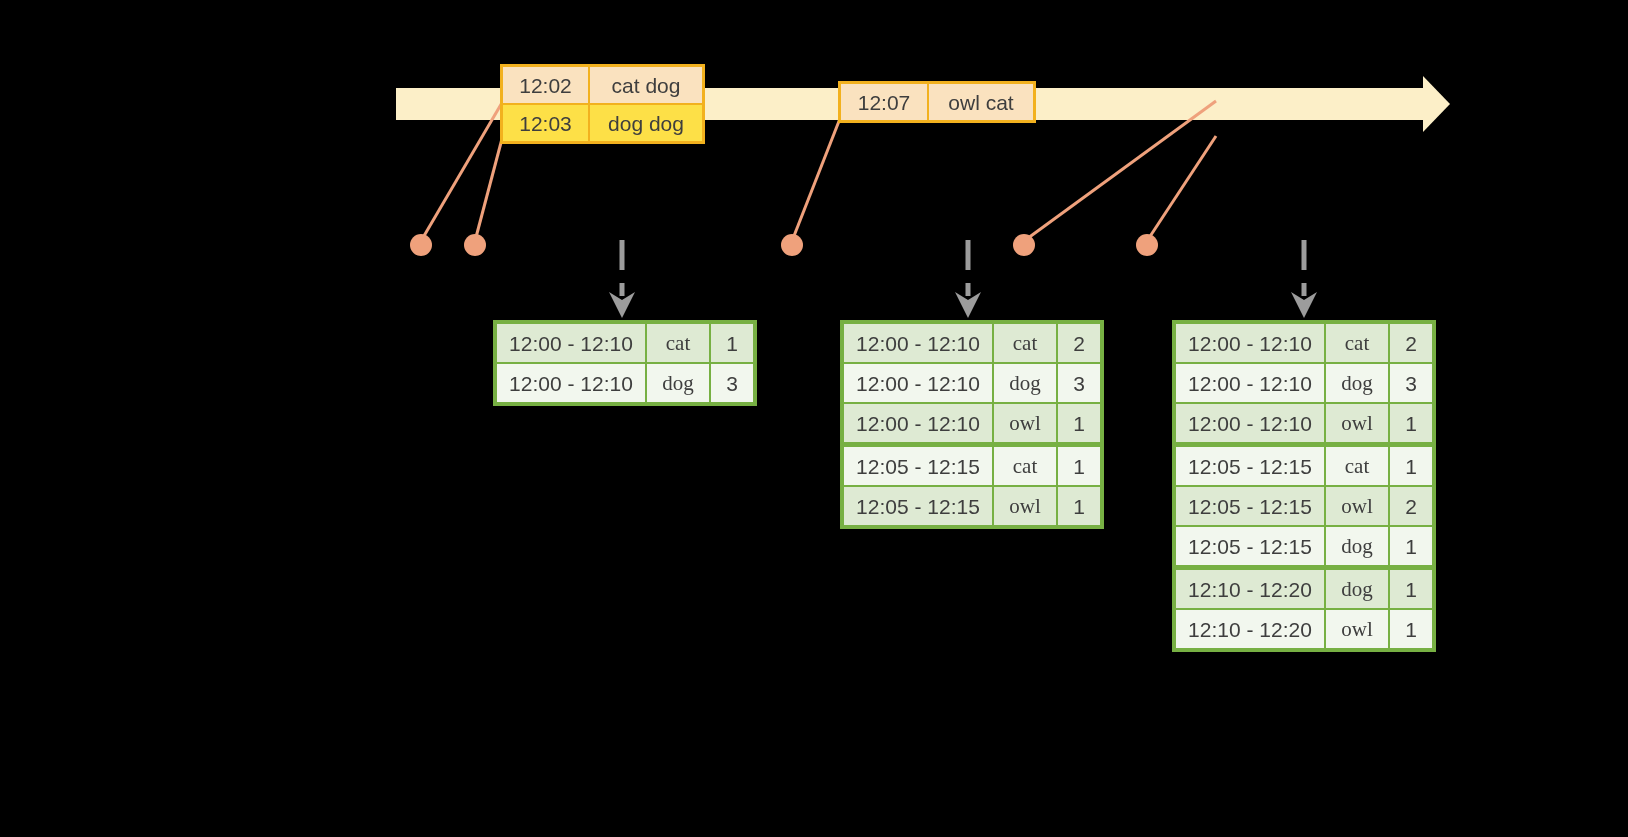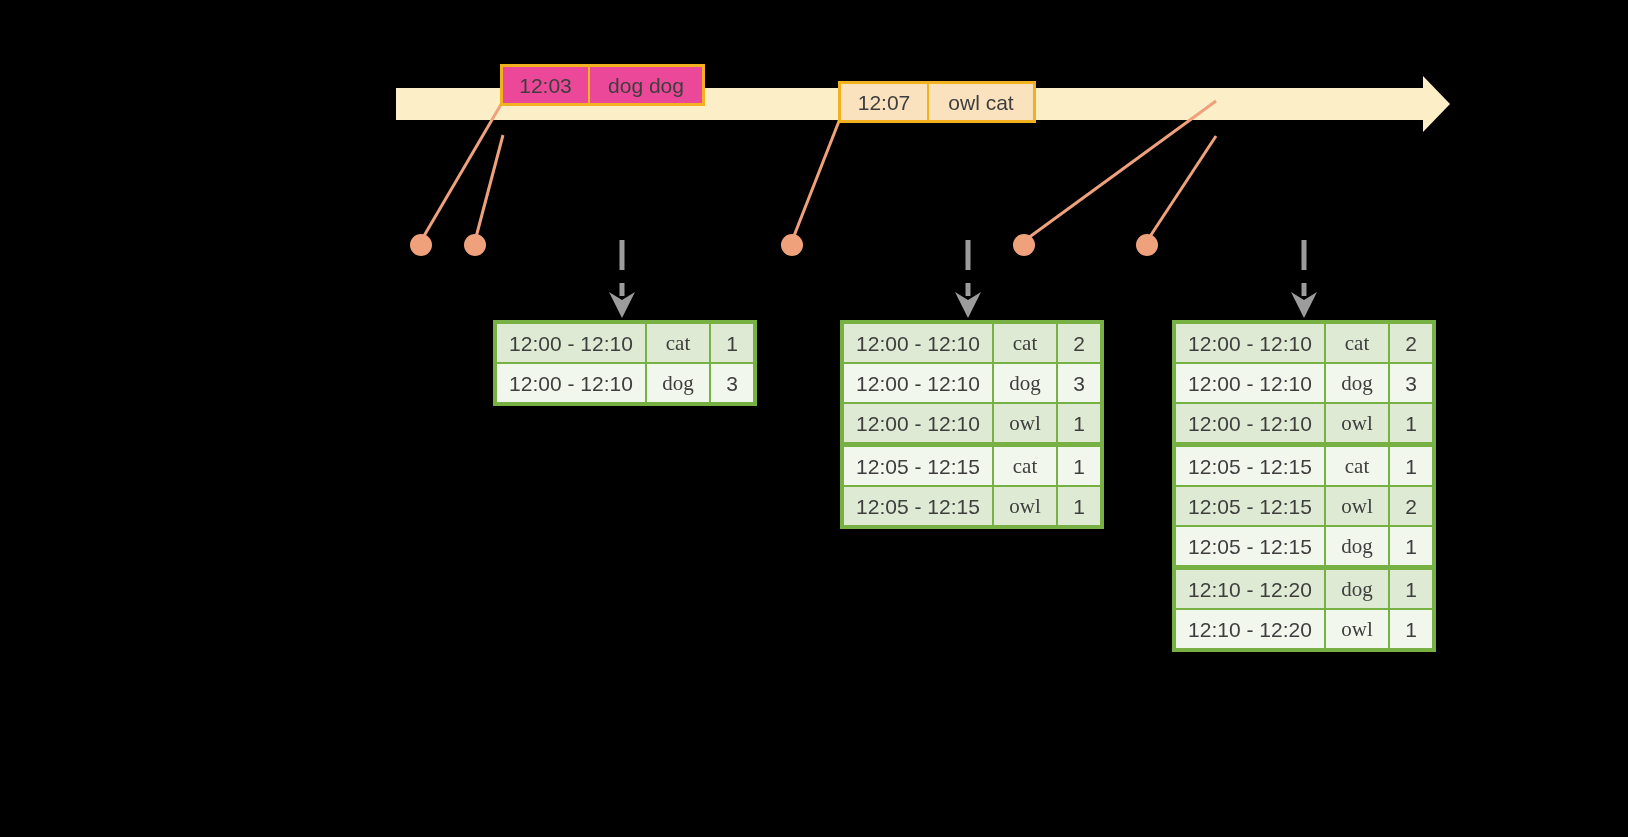--- a/index.html
+++ b/index.html
@@ -13,21 +13,21 @@
     border-top:28px solid transparent;border-bottom:28px solid transparent;border-left:27px solid #FCEFC8;}
   
   .overlay{position:absolute;left:0;top:0;z-index:1;pointer-events:none;}
   
   table{border-collapse:collapse;position:absolute;table-layout:fixed;z-index:2;}
   td{padding:0;text-align:center;vertical-align:middle;font-size:21px;line-height:1;}
   
   .ev{border:3px solid #F2B11E;background:#FDF3DF;}
   .ev td{border:2px solid #F2B11E;height:36px;}
   .ev tr.peach td{background:#FAE2BF;}
-  .ev tr.cream td{background:#ec4899;}
+  .ev tr.cream td{background:#fde047;}
   .ev1{left:500px;top:64px;}
   .ev1 .c-time{width:85px;} .ev1 .c-words{width:112px;}
   .ev2{left:838px;top:81px;}
   .ev2 .c-time{width:86px;} .ev2 .c-words{width:104px;}
   .ev3{left:1214px;top:64px;}
   .ev3 .c-time{width:80px;} .ev3 .c-words{width:95px;}
   
   .res{border:4px solid #77B043;background:#F2F7EE;}
   .res td{border:2px solid #77B043;height:38px;}
   .res .c-window{width:148px;} .res .c-word{width:62px;font-family:Liberation Serif, serif;} .res .c-count{width:42px;}
@@ -66,20 +66,24 @@
       <polygon points="609,292 622,318 635,292 622,300" fill="#9C9C9C"></polygon>
       <line x1="968" y1="240" x2="968" y2="296" stroke="#9C9C9C" stroke-width="5" stroke-dasharray="30 13"></line>
       <polygon points="955,292 968,318 981,292 968,300" fill="#9C9C9C"></polygon>
       <line x1="1304" y1="240" x2="1304" y2="296" stroke="#9C9C9C" stroke-width="5" stroke-dasharray="30 13"></line>
       <polygon points="1291,292 1304,318 1317,292 1304,300" fill="#9C9C9C"></polygon>
     </g>
   </svg>
 
   <table class="ev ev1">
     <tbody>
+        <tr class="peach">
+      <td class="c-time">12:02</td>
+      <td class="c-words">cat dog</td>
+    </tr>
     <tr class="cream">
       <td class="c-time">12:03</td>
       <td class="c-words">dog dog</td>
     </tr>
   </tbody>
     </table>
 
   <table class="ev ev2">
     <tbody>
         <tr class="peach">

